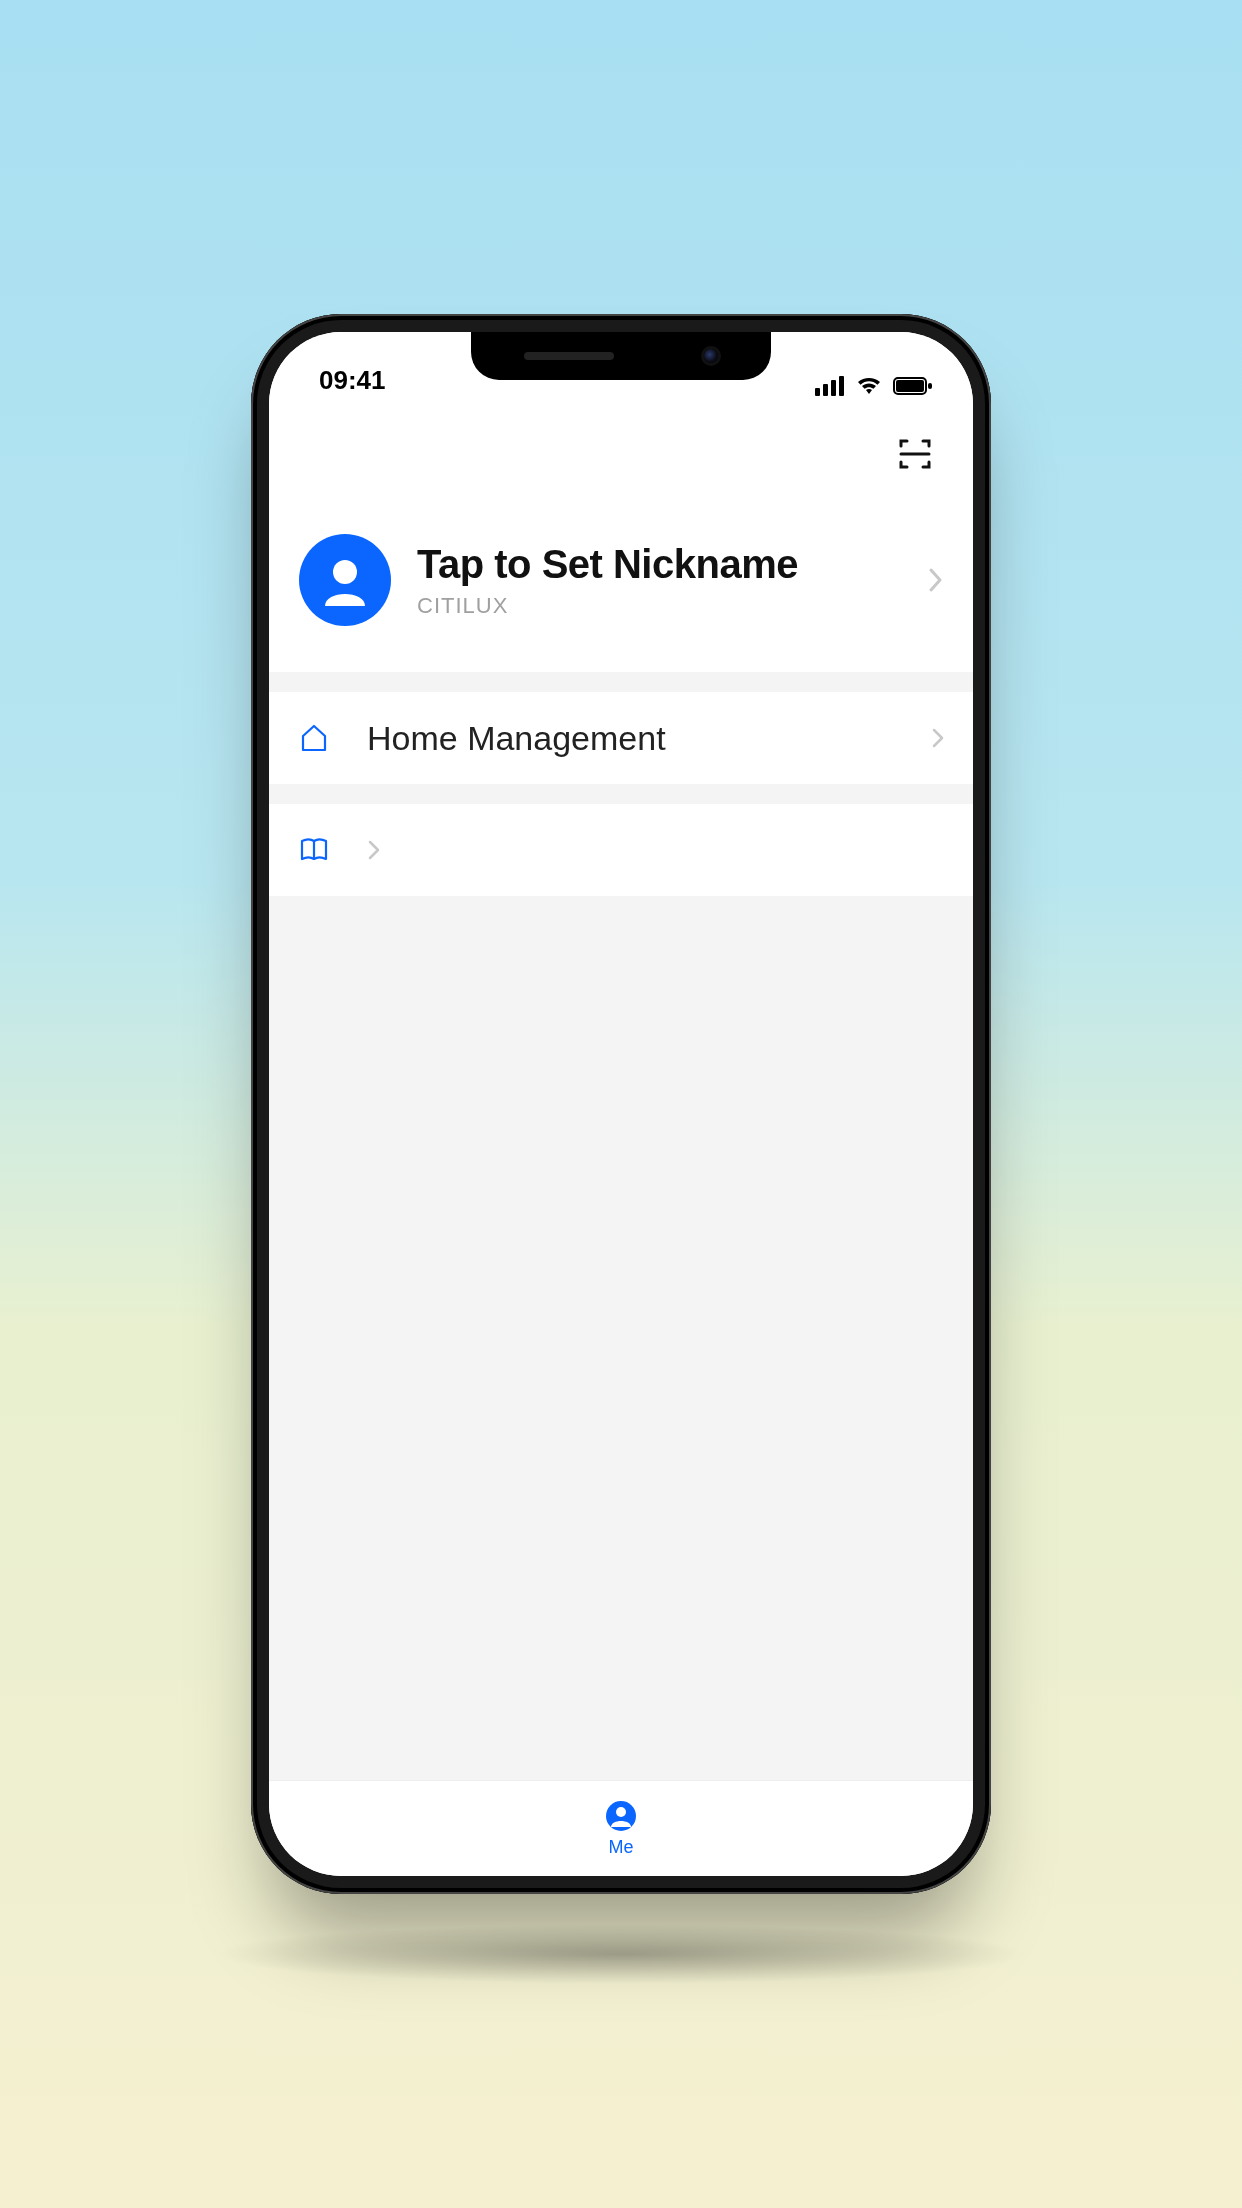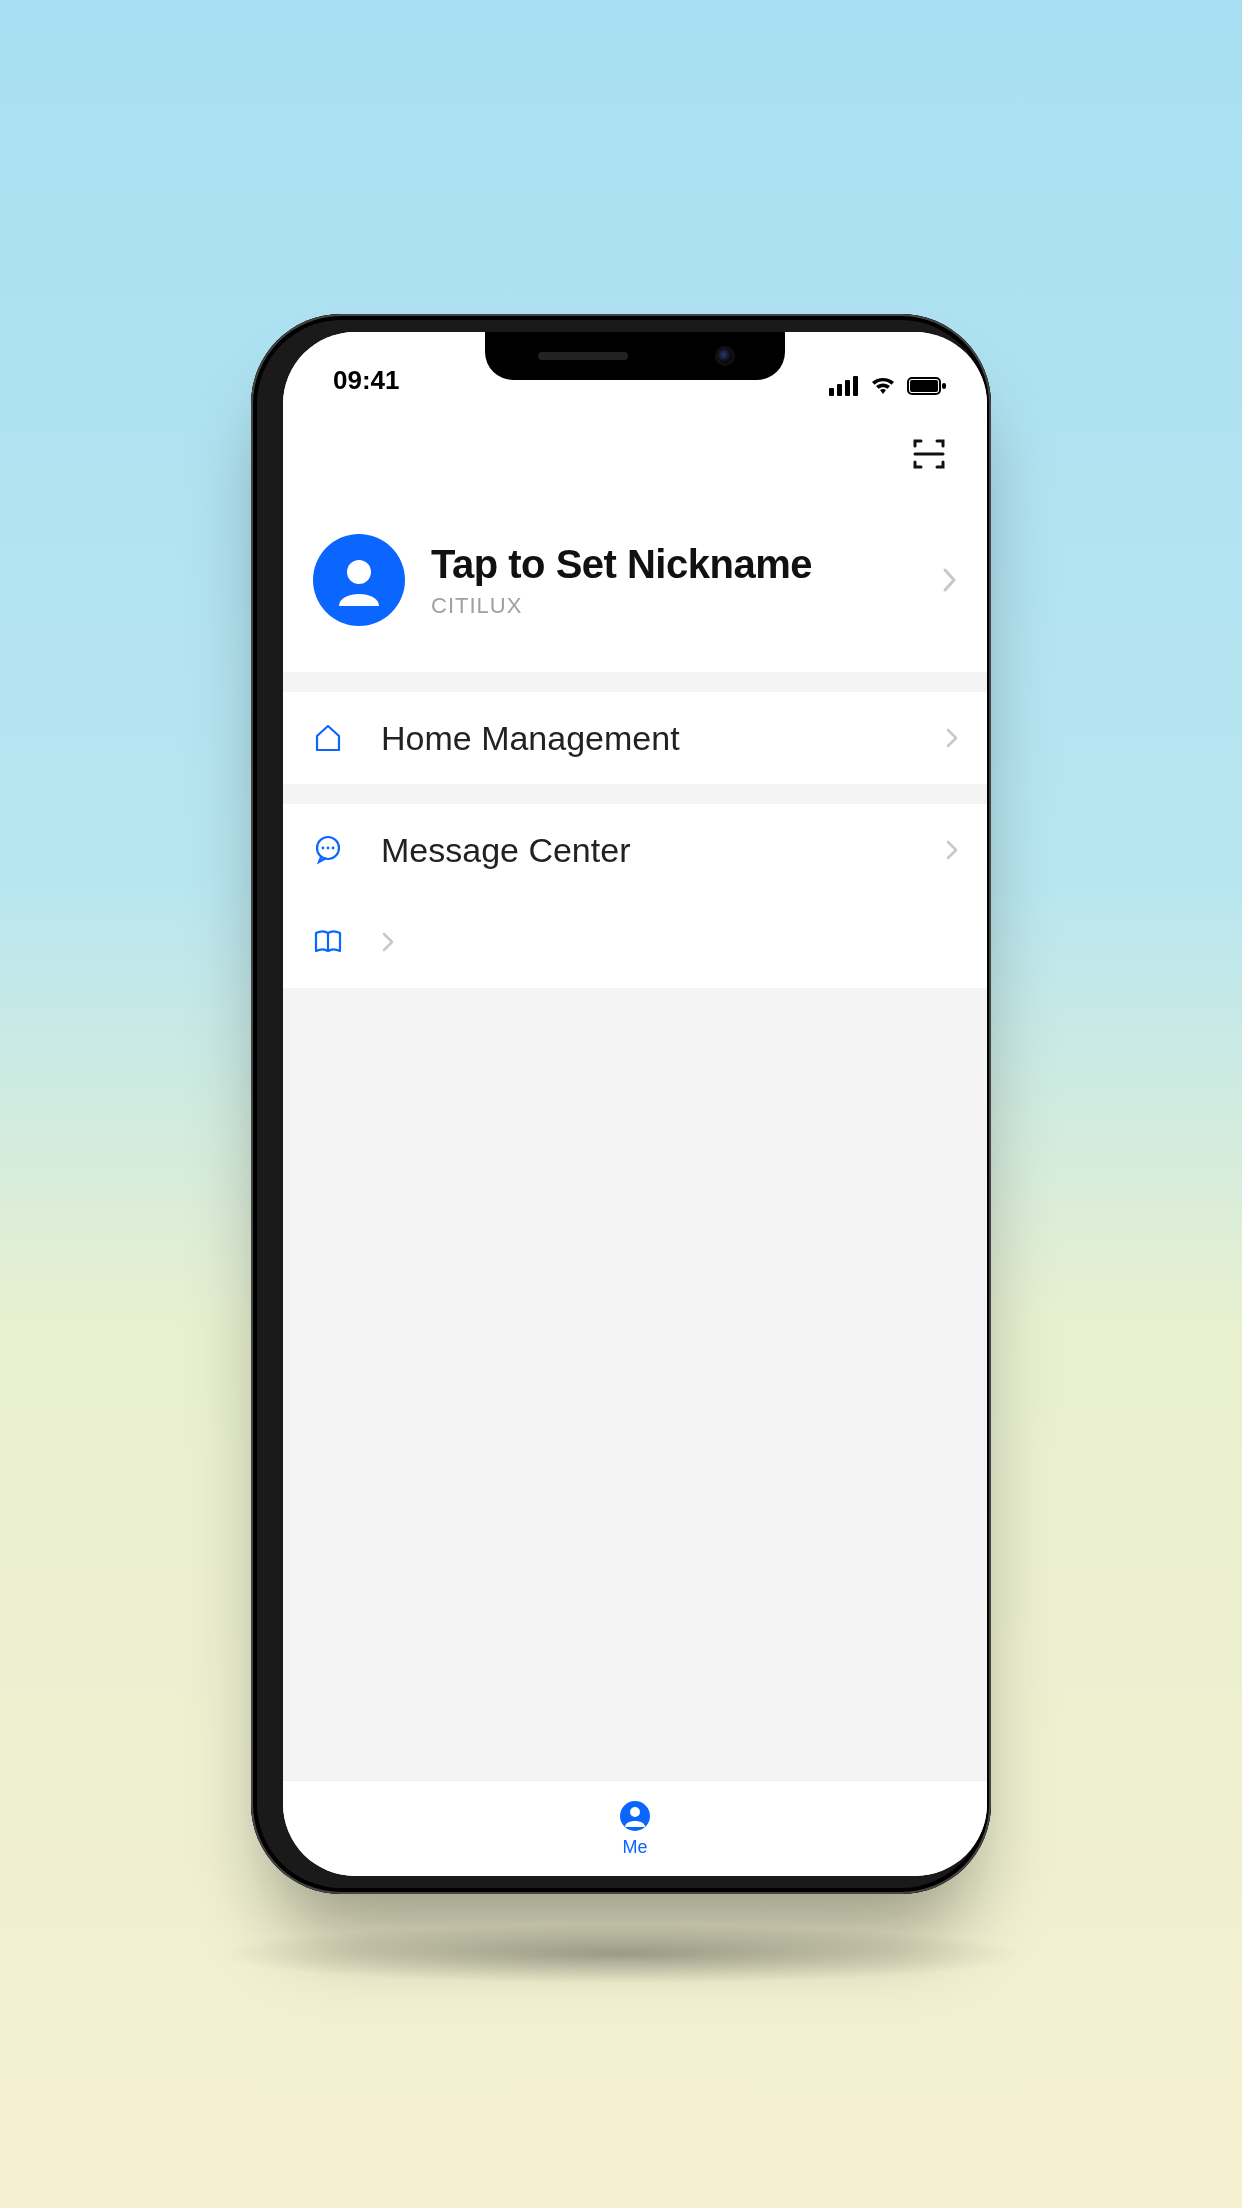--- a/index.html
+++ b/index.html
@@ -39,21 +39,20 @@
 
   .screen {
     width: 100%;
     height: 100%;
     background: #f4f4f4;
     border-radius: 72px;
     overflow: hidden;
     position: relative;
     display: flex;
     flex-direction: column;
-    margin-left: 14px;
   }
 
   .notch {
     position: absolute;
     top: 0;
     left: 50%;
     transform: translateX(-50%);
     width: 300px;
     height: 48px;
     background: #000;
@@ -230,37 +229,20 @@
       <span class="list-label">Home Management</span>
       <span class="chevron">
         <svg width="14" height="22" viewBox="0 0 14 22" fill="none" stroke="#c8c8c8" stroke-width="2.5" stroke-linecap="round" stroke-linejoin="round">
             <path d="M3 3 L11 11 L3 19"></path>
           </svg>
       </span>
     </div>
 
     <div class="gap"></div>
 
-    <div class="list-item">
-      <span class="list-icon">
-        <svg width="30" height="30" viewBox="0 0 30 30" fill="none" stroke="#0a66ff" stroke-width="2.2">
-          <circle cx="15" cy="13" r="11"></circle>
-          <path d="M8 22 L6 27 L13 23" fill="none"></path>
-          <circle cx="10" cy="13" r="1.4" fill="#0a66ff" stroke="none"></circle>
-          <circle cx="15" cy="13" r="1.4" fill="#0a66ff" stroke="none"></circle>
-          <circle cx="20" cy="13" r="1.4" fill="#0a66ff" stroke="none"></circle>
-        </svg>
-      </span>
-      <span class="list-label">Message Center</span>
-      <span class="chevron">
-        <svg width="14" height="22" viewBox="0 0 14 22" fill="none" stroke="#c8c8c8" stroke-width="2.5" stroke-linecap="round" stroke-linejoin="round">
-            <path d="M3 3 L11 11 L3 19"></path>
-          </svg>
-      </span>
-    </div>
 
     <div class="list-item">
       <span class="list-icon">
         <svg width="30" height="30" viewBox="0 0 30 30" fill="none" stroke="#0a66ff" stroke-width="2.2" stroke-linejoin="round">
           <path d="M3 6 C7 4 12 4 15 6 C18 4 23 4 27 6 V24 C23 22 18 22 15 24 C12 22 7 22 3 24 Z"></path>
           <line x1="15" y1="6" x2="15" y2="24"></line>
         </svg>
       </span>
       <span class="chevron">
         <svg width="14" height="22" viewBox="0 0 14 22" fill="none" stroke="#c8c8c8" stroke-width="2.5" stroke-linecap="round" stroke-linejoin="round">

